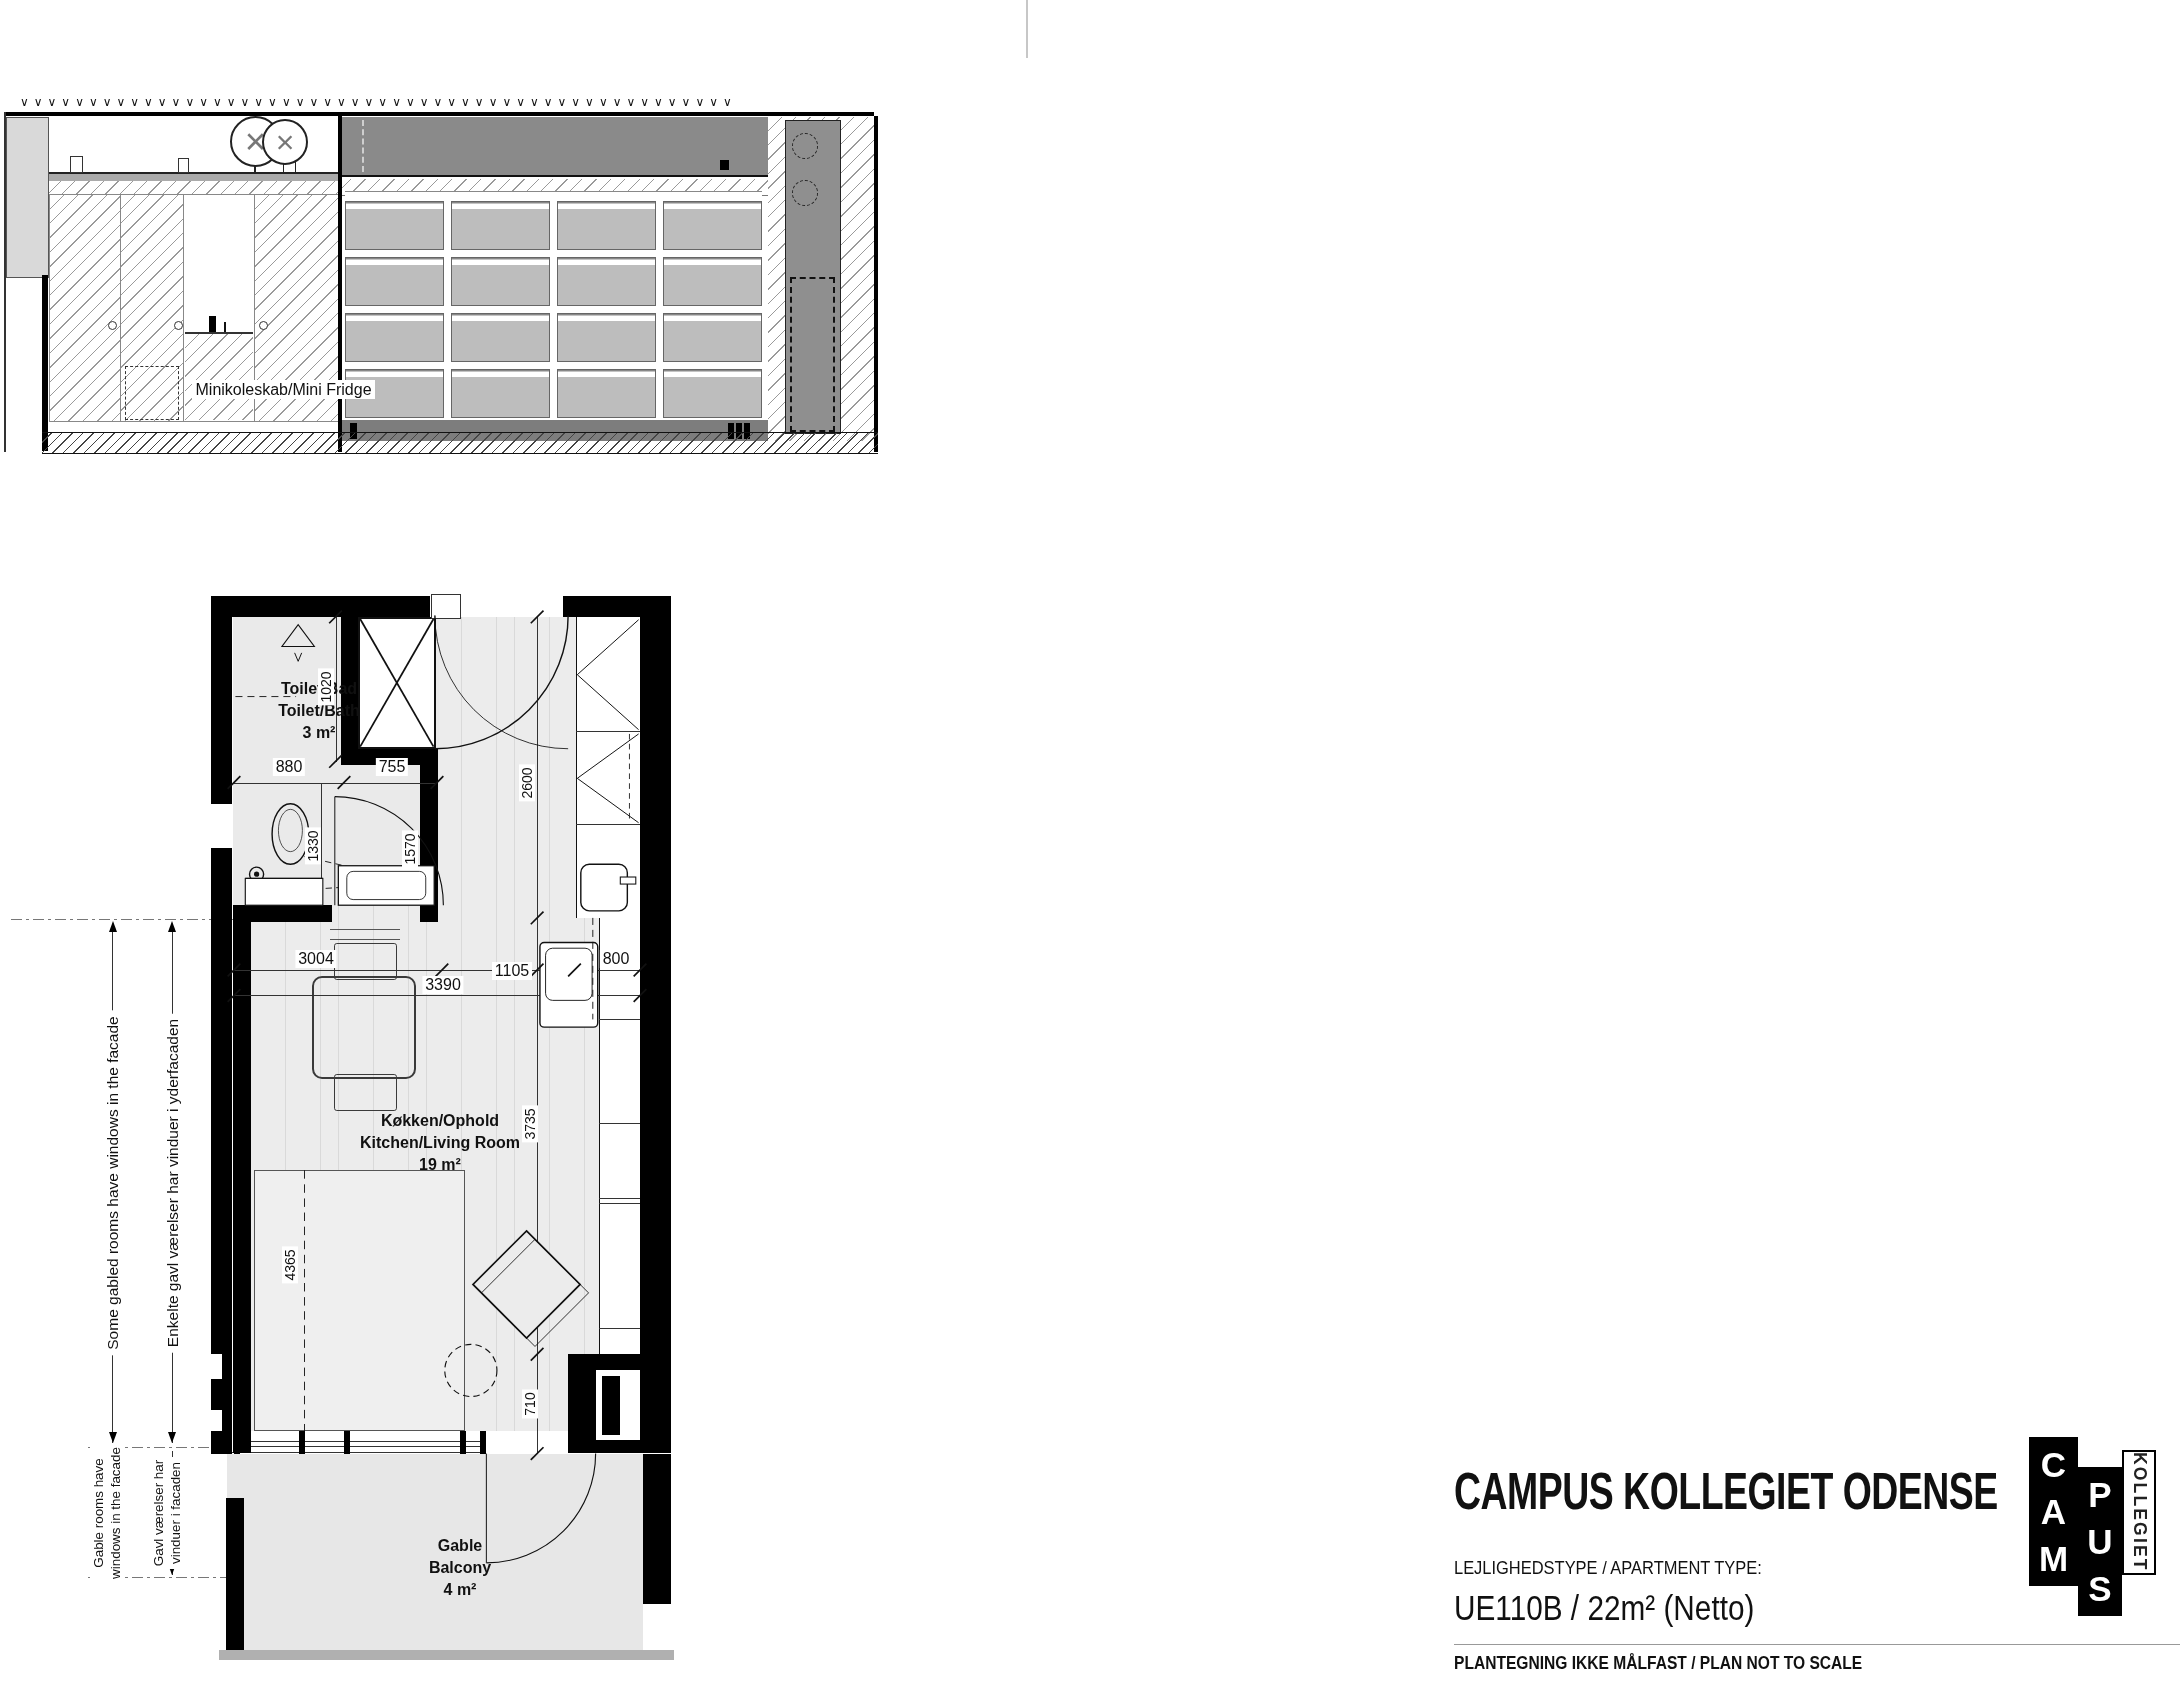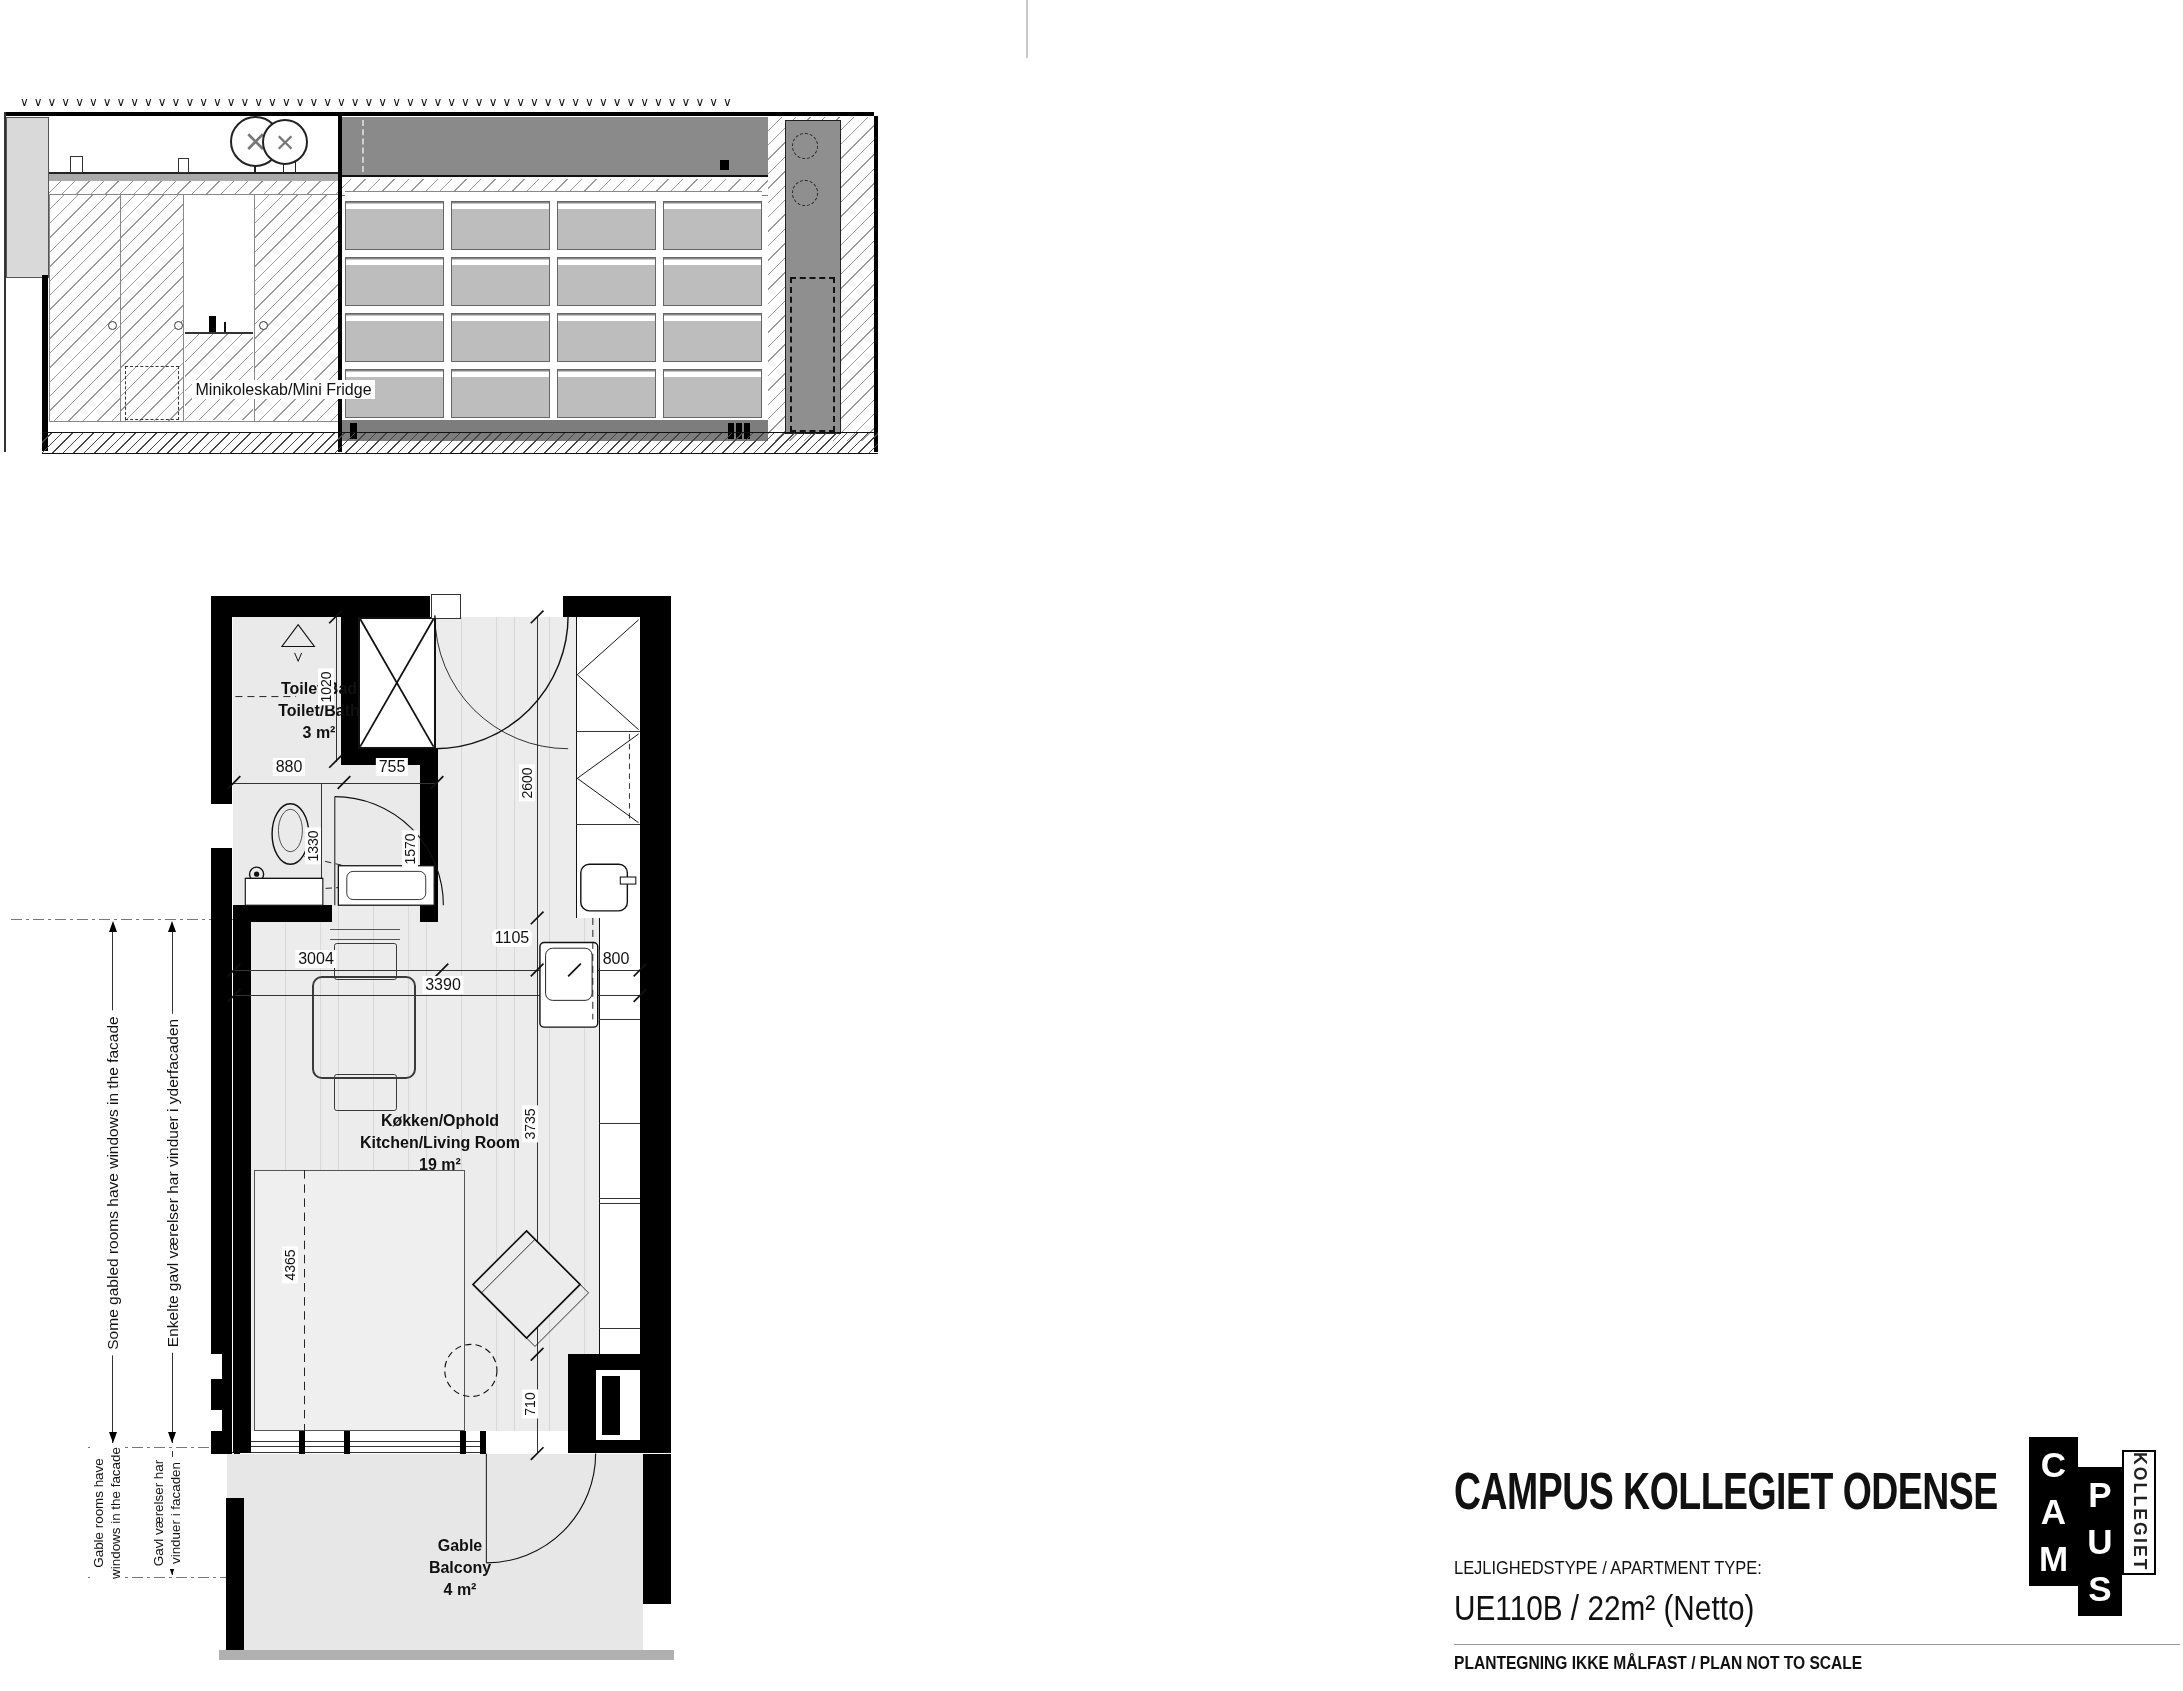--- a/index.html
+++ b/index.html
@@ -272,21 +272,21 @@
     <div>4 m²</div>
   </div>
 
   <div class="vcenter vdim" style="left:326px;top:687px;">1020</div>
   <div class="hdim" style="left:289px;top:767px;">880</div>
   <div class="hdim" style="left:392px;top:767px;">755</div>
   <div class="vcenter vdim" style="left:313px;top:846px;">1330</div>
   <div class="vcenter vdim" style="left:410px;top:849px;">1570</div>
   <div class="vcenter vdim" style="left:527px;top:783px;">2600</div>
   <div class="hdim" style="left:316px;top:959px;">3004</div>
-  <div class="hdim" style="left:512px;top:938px;border-radius:6px;">1105</div>
+  <div class="hdim" style="left:512px;top:971px;">1105</div>
   <div class="hdim" style="left:616px;top:959px;">800</div>
   <div class="hdim" style="left:443px;top:985px;">3390</div>
   <div class="vcenter vdim" style="left:530px;top:1124px;">3735</div>
   <div class="vcenter vdim" style="left:290px;top:1265px;">4365</div>
   <div class="vcenter vdim" style="left:530px;top:1404px;">710</div>
 
   <div class="dashdot" style="left:10.6px;top:919px;width:226px;"></div>
   <div class="dashdot" style="left:88px;top:1447px;width:148px;"></div>
   <div class="dashdot" style="left:88px;top:1577px;width:148px;"></div>
 

